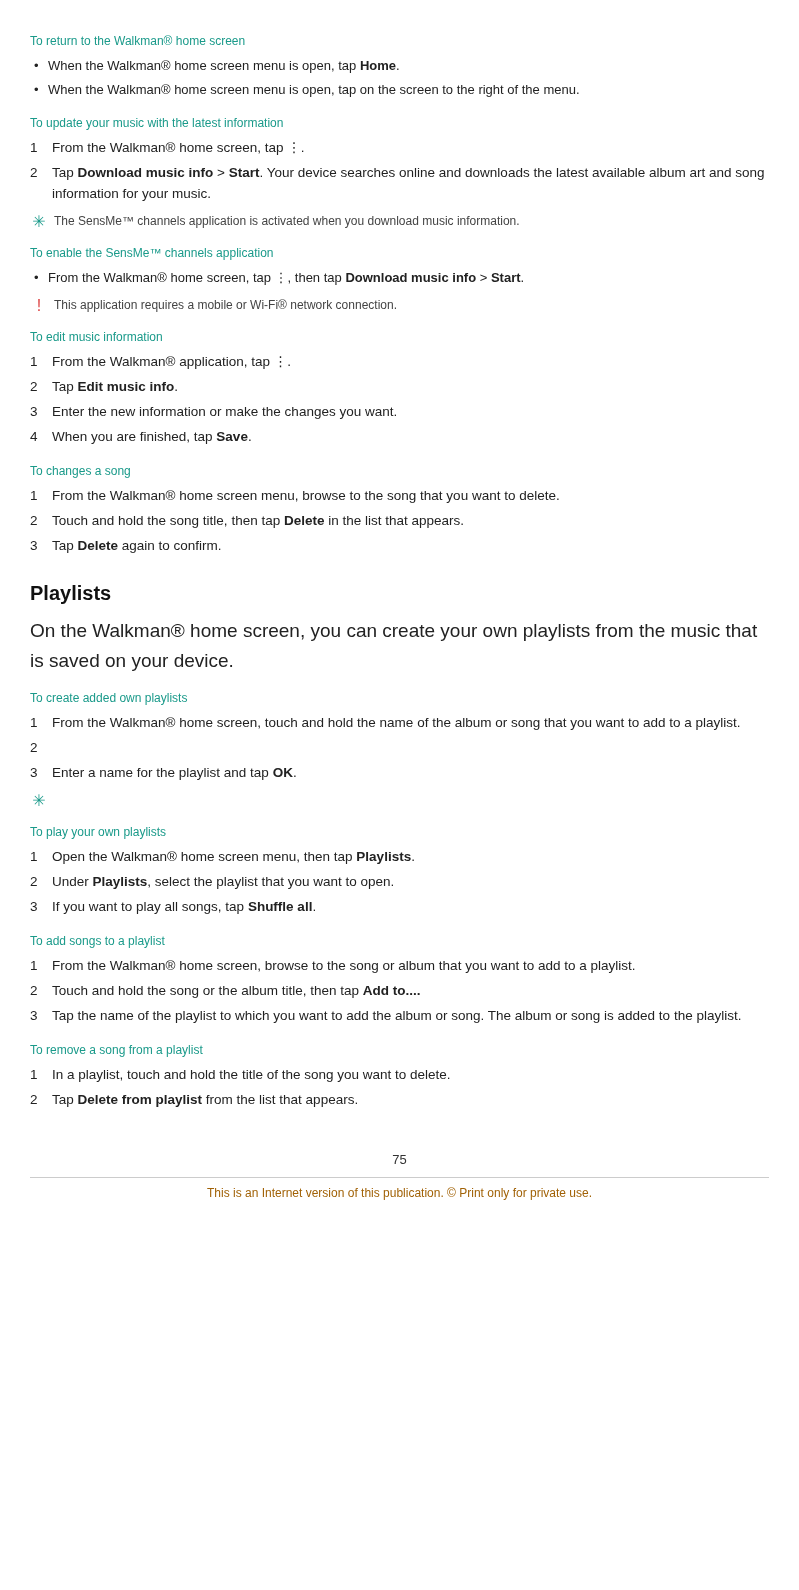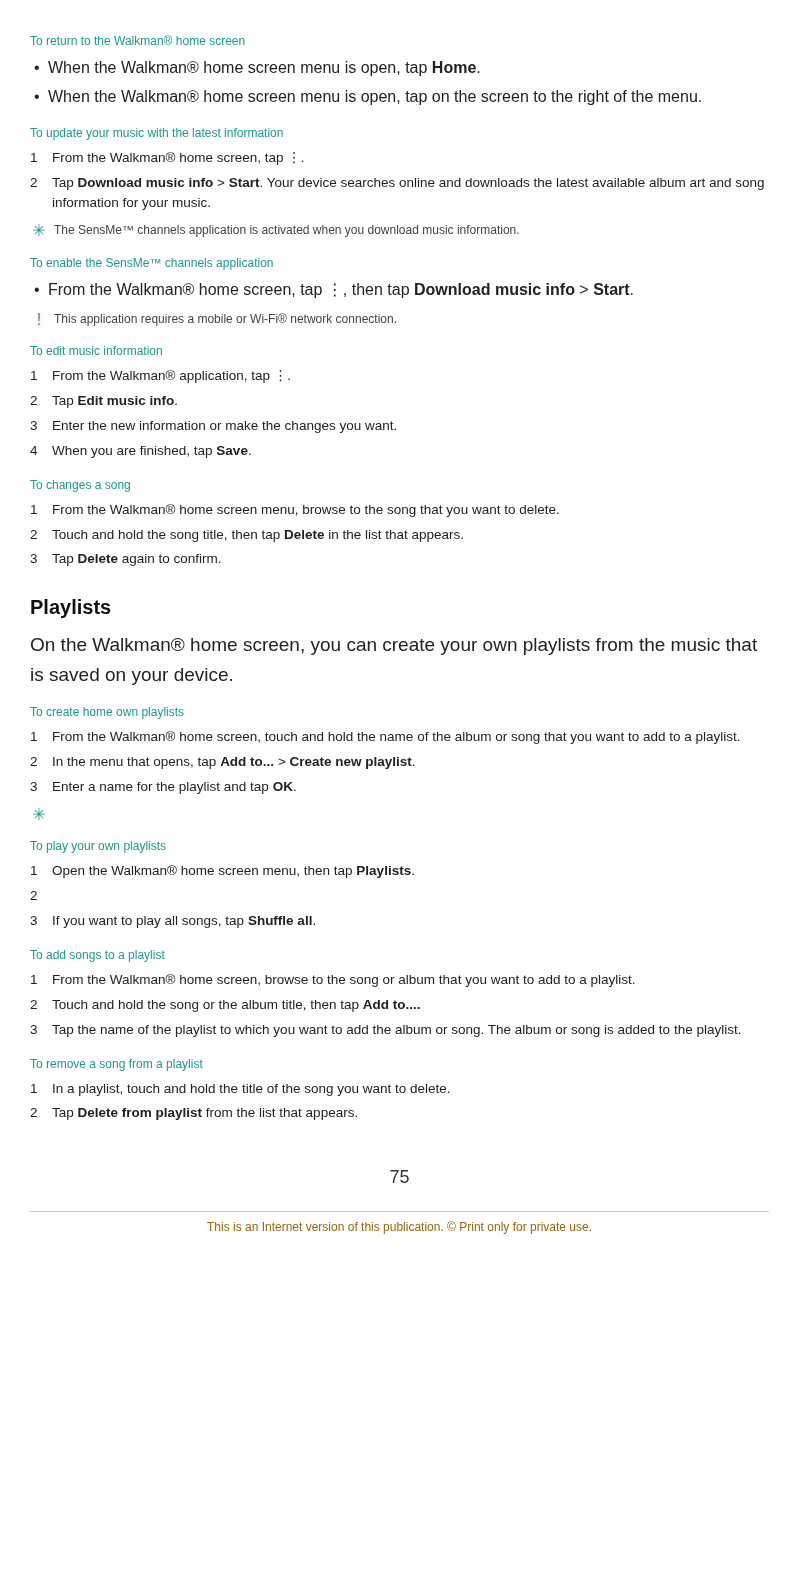--- a/index.html
+++ b/index.html
@@ -35,21 +35,21 @@
     }
     .bullet-list {
       list-style: none;
       padding: 0;
       margin: 0 0 8px 0;
     }
     .bullet-list li {
       padding-left: 18px;
       position: relative;
       margin-bottom: 4px;
-      font-size: 16px;
+      font-size: 13px;
       line-height: 1.55;
     }
     .bullet-list li::before {
       content: "•";
       position: absolute;
       left: 4px;
       top: 0;
     }
     .numbered-list {
       list-style: none;
@@ -93,23 +93,23 @@
       min-width: 18px;
       text-align: center;
     }
     .footer {
       text-align: center;
       margin-top: 40px;
       font-size: 12.5px;
       color: #555;
     }
     .page-num {
-      font-size: 18px;
+      font-size: 13px;
       color: #333;
-      margin-bottom: 19px;
+      margin-bottom: 6px;
     }
     .divider {
       border: none;
       border-top: 1px solid #ccc;
       margin: 4px 0 6px 0;
     }
     .section-block { margin-bottom: 4px; }
   </style>
 </head>
 <body>
@@ -189,49 +189,49 @@
         <span>Tap <b>Delete</b> again to confirm.</span>
       </li>
   </ol>
 </div>
 
 <div style="margin-top: 18px;">
   <div class="main-heading">Playlists</div>
   <p class="body-text">On the Walkman® home screen, you can create your own playlists from the music that is saved on your device.</p>
 
   <div class="section-block">
-    <div class="section-heading teal">To create home own playlists</div>
+    <div class="section-heading teal">To create added own playlists</div>
     <ol class="numbered-list">
       <li>
           <span class="num">1</span>
           <span>From the Walkman® home screen, touch and hold the name of the album or song that you want to add to a playlist.</span>
         </li>
       <li>
           <span class="num">2</span>
-          <span>In the menu that opens, tap <b>Add to...</b> &gt; <b>Create new playlist</b>.</span>
         </li>
       <li>
           <span class="num">3</span>
           <span>Enter a name for the playlist and tap <b>OK</b>.</span>
         </li>
     </ol>
     <div class="note-row">
       <span class="note-icon">✳</span>
     </div>
   </div>
 
   <div class="section-block">
     <div class="section-heading teal">To play your own playlists</div>
     <ol class="numbered-list">
       <li>
           <span class="num">1</span>
           <span>Open the Walkman® home screen menu, then tap <b>Playlists</b>.</span>
         </li>
       <li>
           <span class="num">2</span>
+          <span>Under <b>Playlists</b>, select the playlist that you want to open.</span>
         </li>
       <li>
           <span class="num">3</span>
           <span>If you want to play all songs, tap <b>Shuffle all</b>.</span>
         </li>
     </ol>
   </div>
 
   <div class="section-block">
     <div class="section-heading teal">To add songs to a playlist</div>

